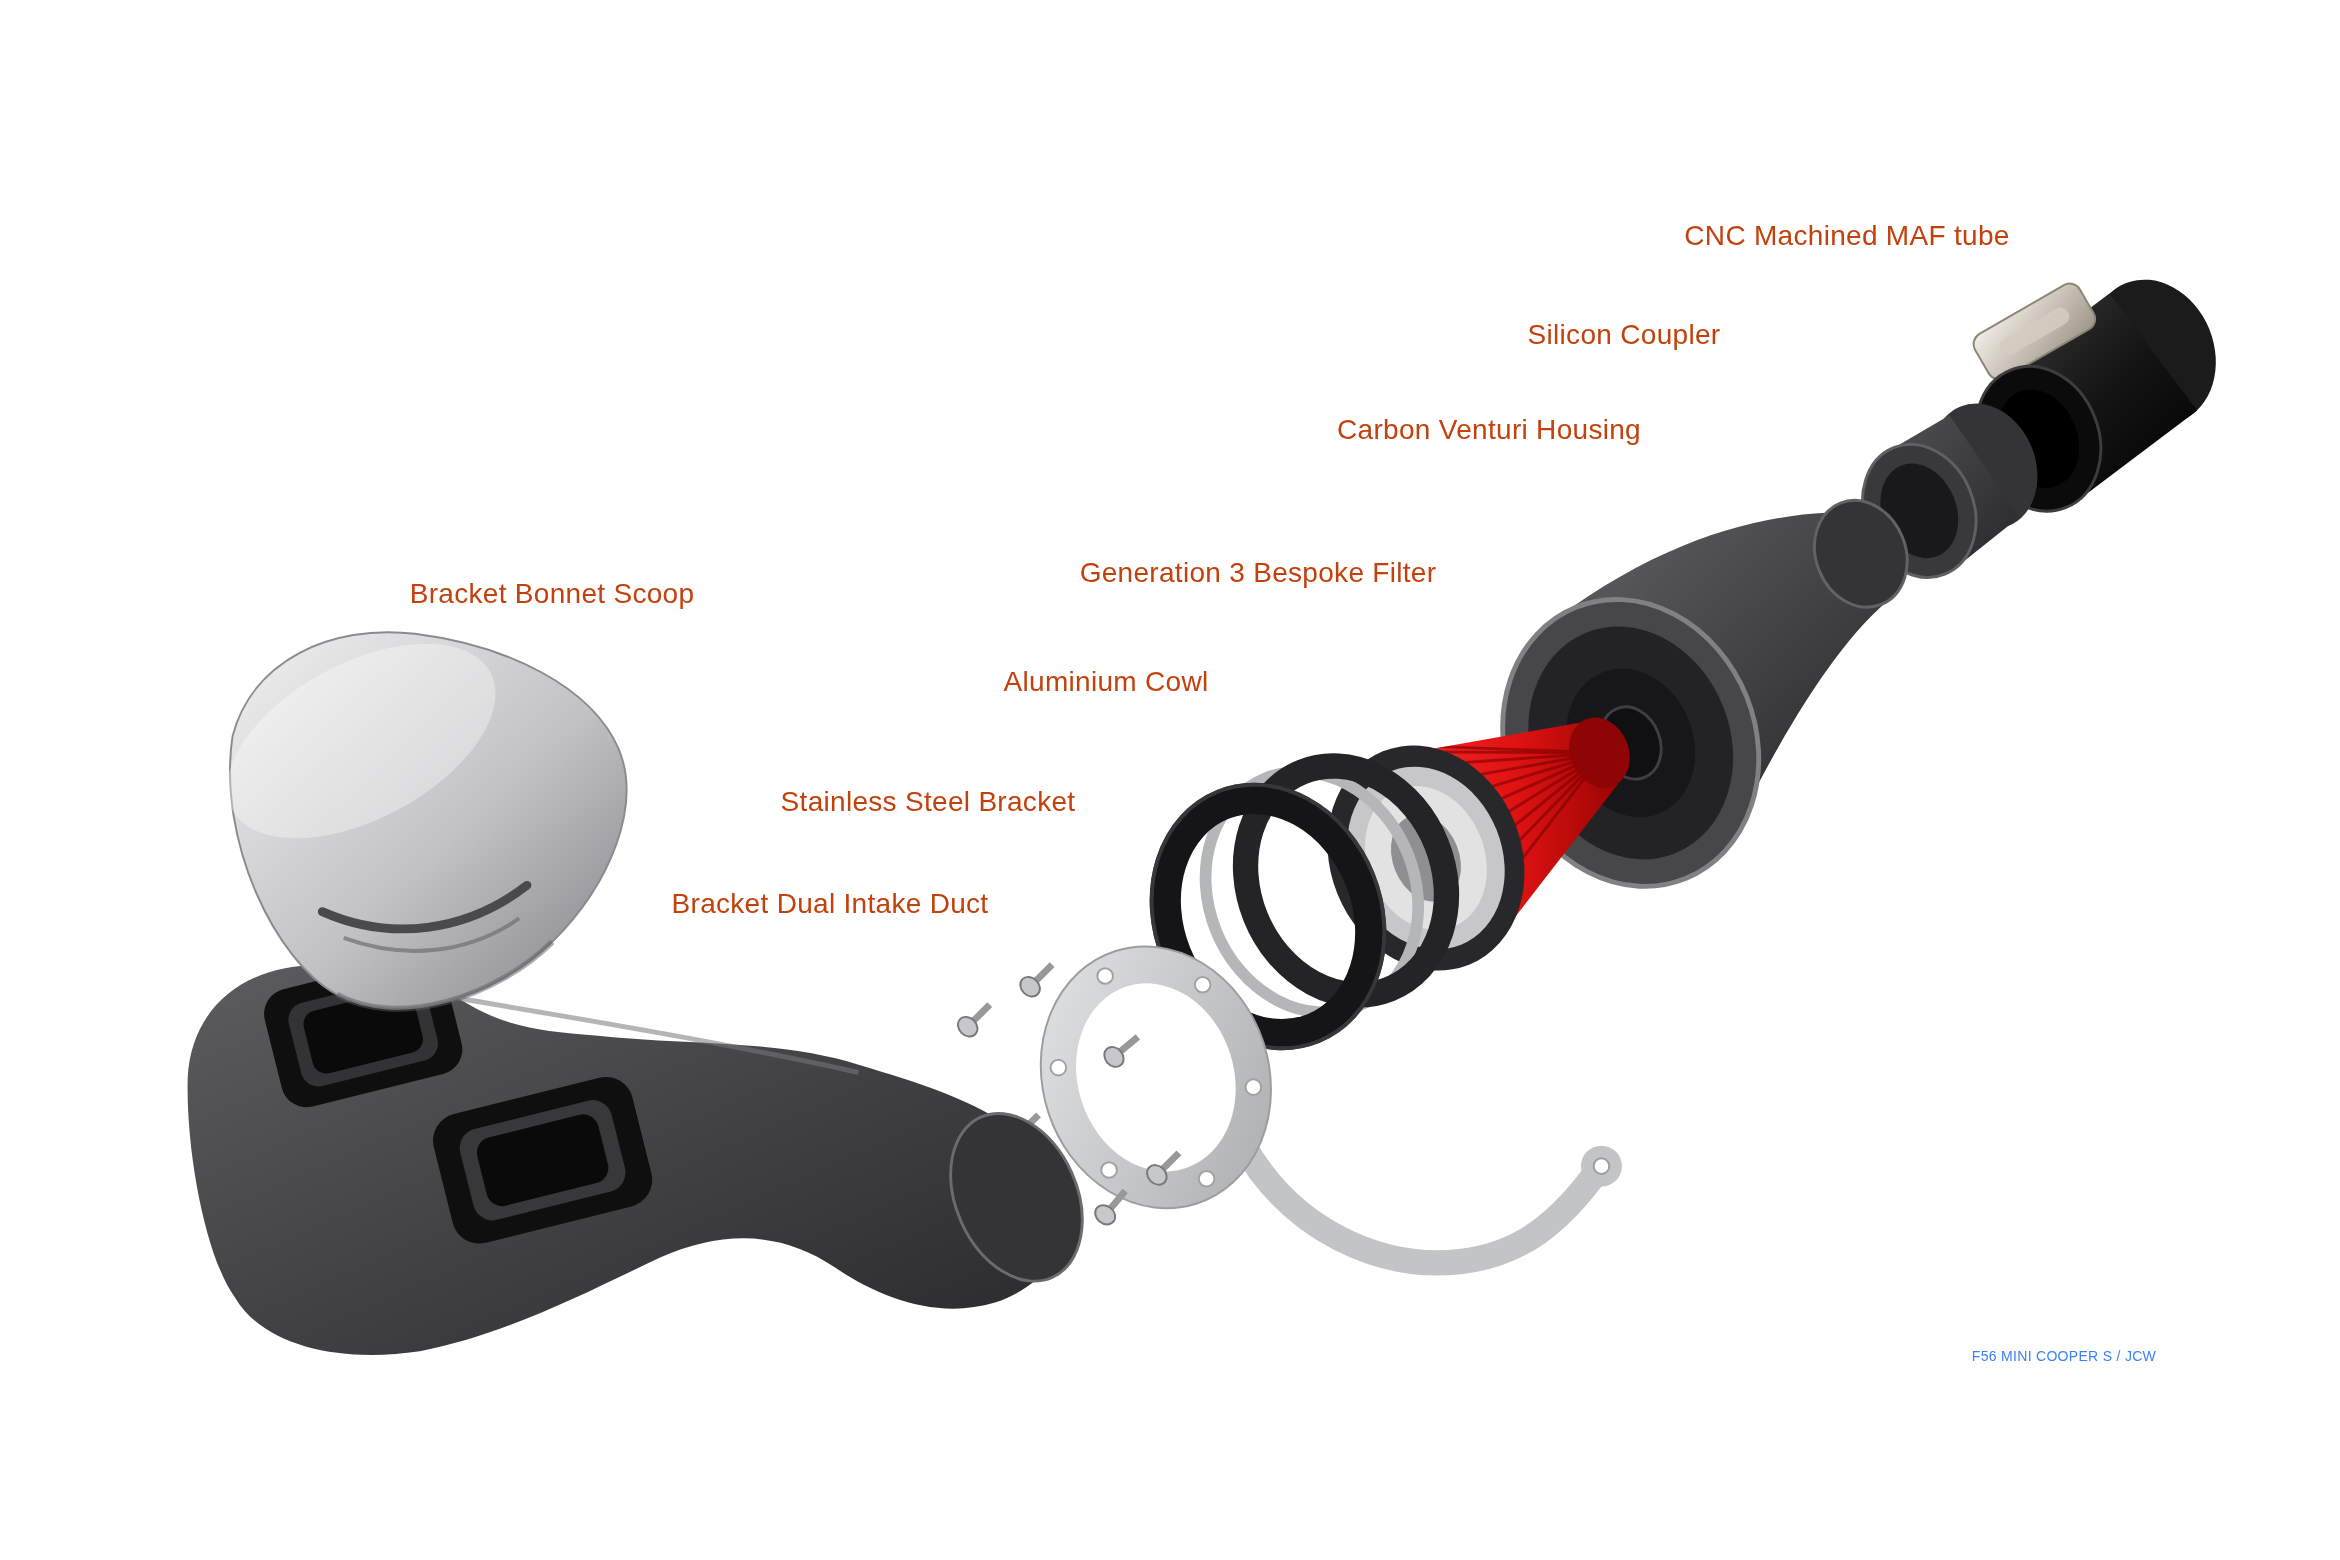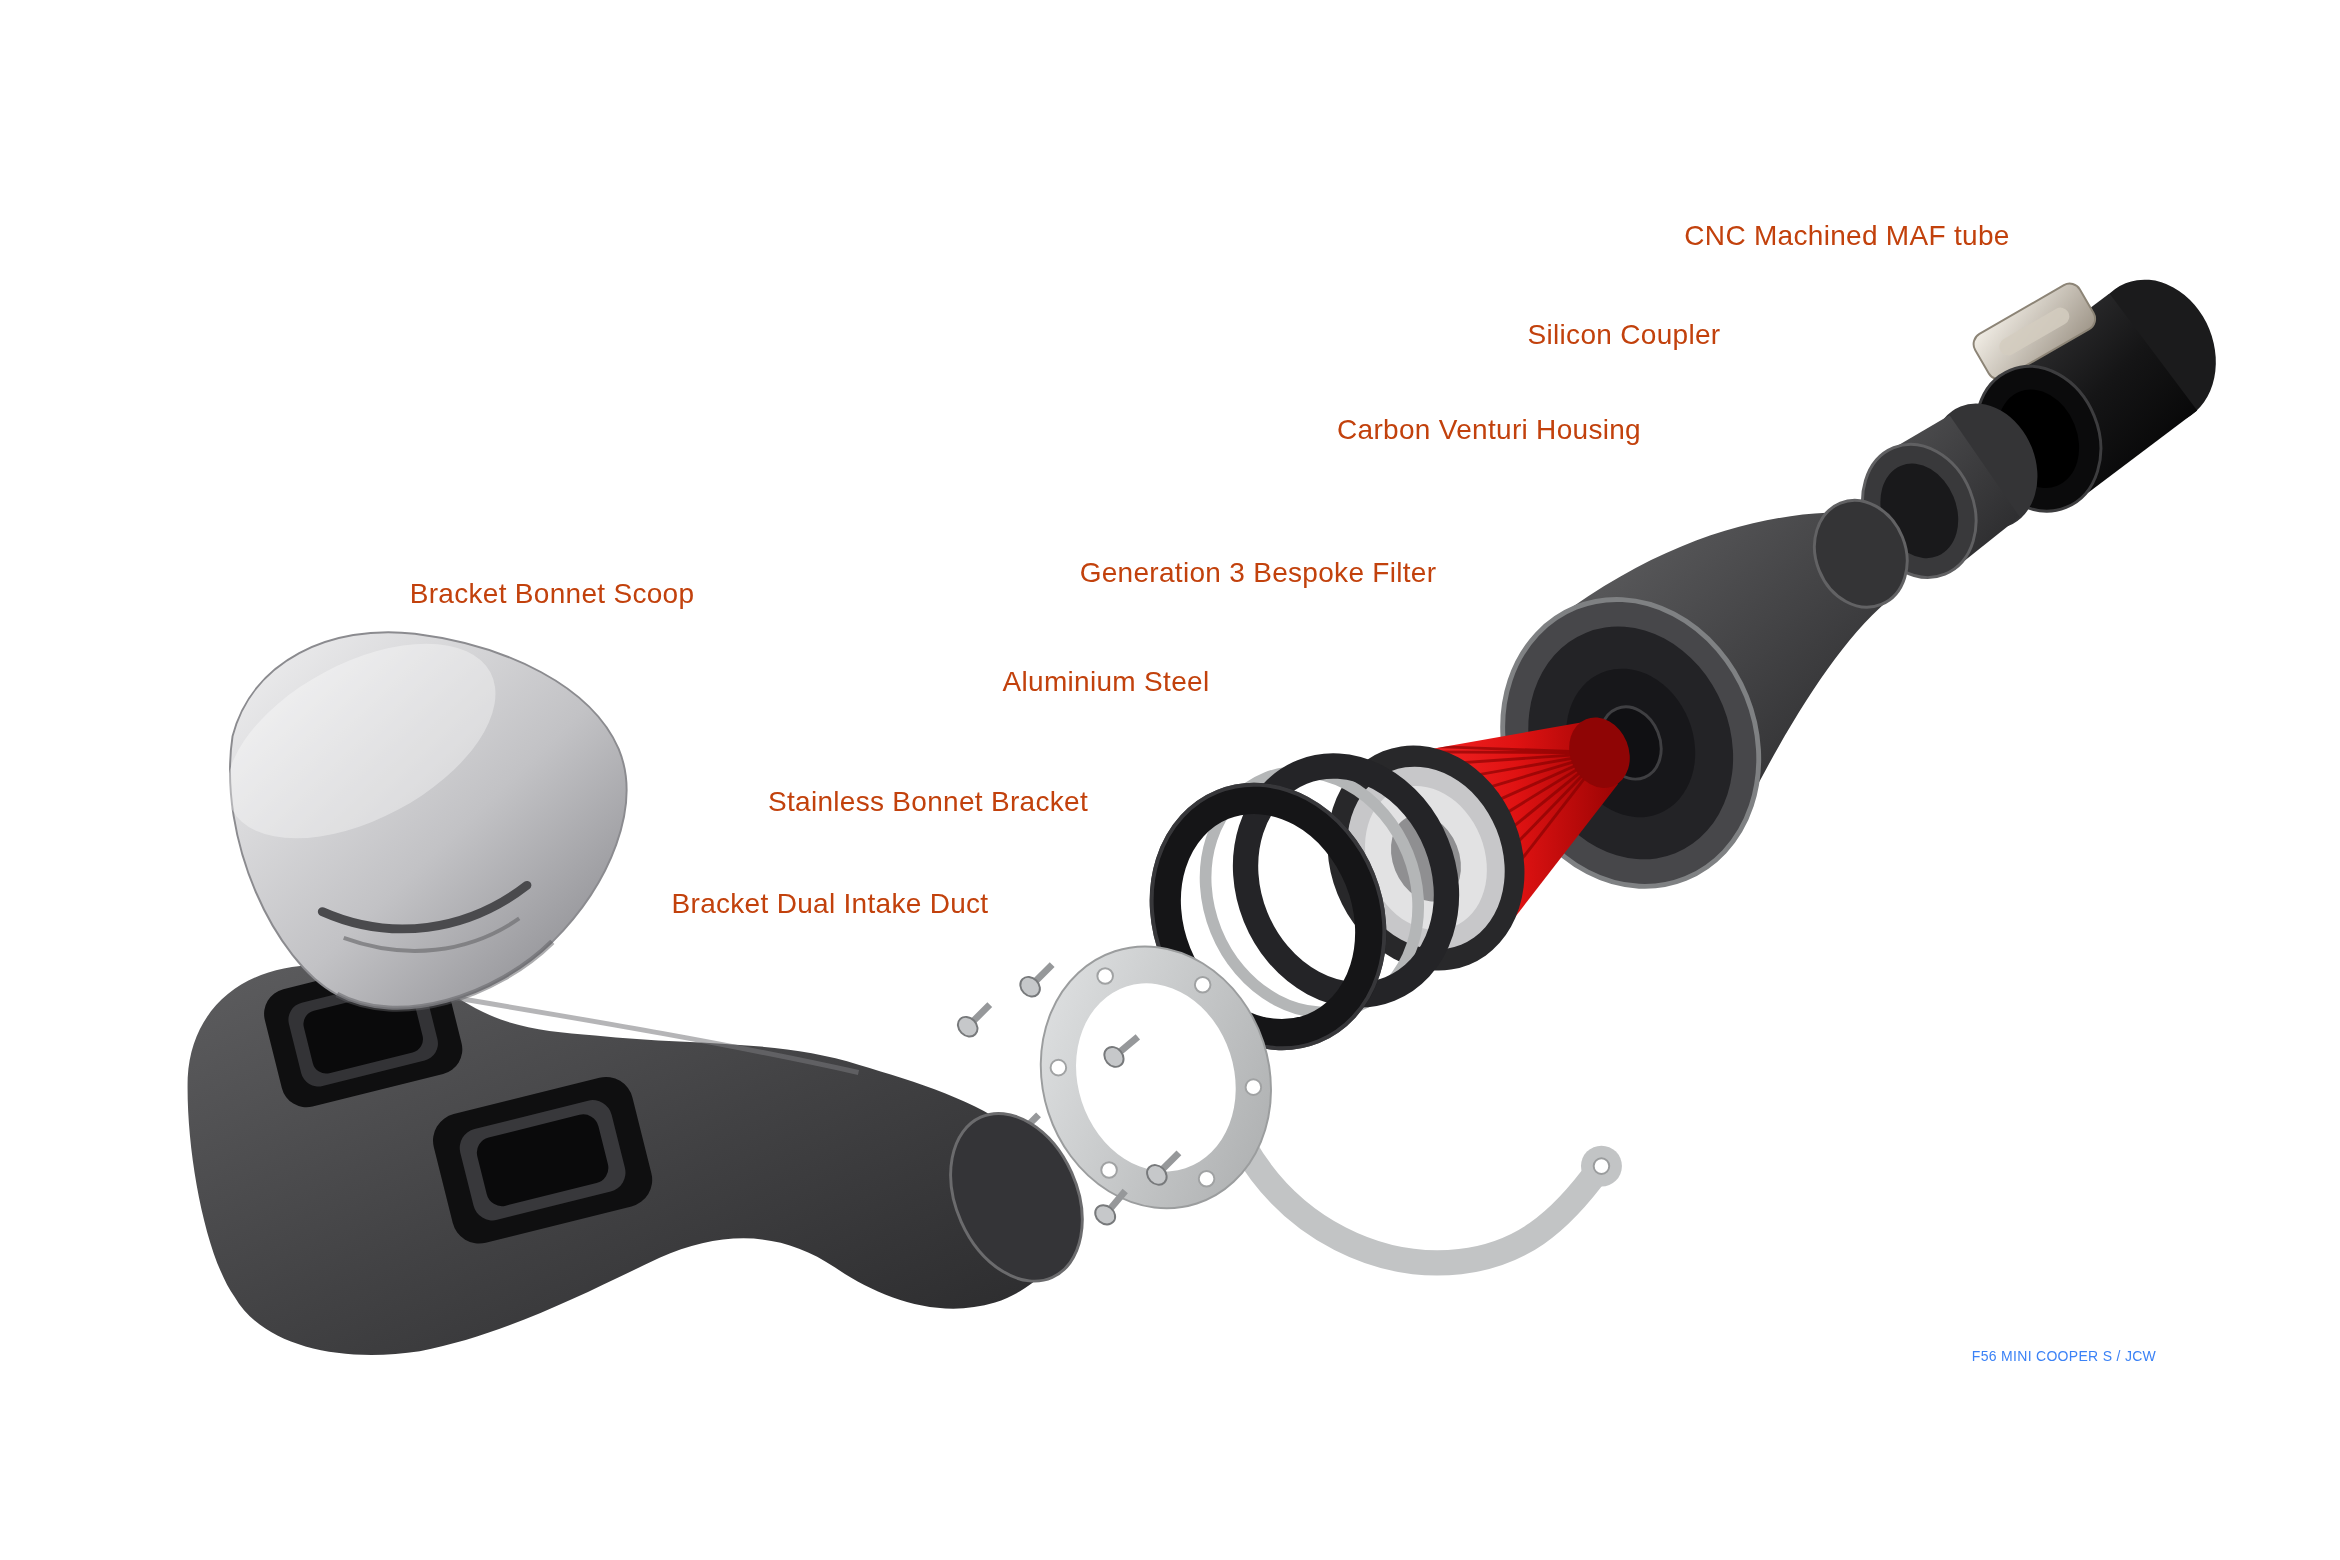--- a/index.html
+++ b/index.html
@@ -225,22 +225,22 @@
                C 282 986, 222 862, 238 755 Z" fill="url(#gScoop)" stroke="#8b8b8f" stroke-width="2"></path>
       <ellipse cx="370" cy="760" rx="150" ry="80" transform="rotate(-28 370 760)" fill="#ffffff" opacity="0.35"></ellipse>
       <path d="M 330 935 C 400 966, 478 956, 540 908" fill="none" stroke="#4a4a4d" stroke-width="9" stroke-linecap="round"></path>
       <path d="M 352 962 C 415 985, 480 978, 532 942" fill="none" stroke="#6f6f72" stroke-width="4" opacity="0.7"></path>
       <path d="M 345 1020 C 408 1055, 508 1023, 566 966" fill="none" stroke="#5c5c60" stroke-width="6" opacity="0.5"></path>
     </g>
   </svg>
 
   <div class="part-label" style="left:552px; top:594px">Bracket Bonnet Scoop</div>
   <div class="part-label" style="left:830px; top:904px">Bracket Dual Intake Duct</div>
-  <div class="part-label" style="left:928px; top:802px">Stainless Bonnet Bracket</div>
-  <div class="part-label" style="left:1106px; top:682px">Aluminium Steel</div>
+  <div class="part-label" style="left:928px; top:802px">Stainless Steel Bracket</div>
+  <div class="part-label" style="left:1106px; top:682px">Aluminium Cowl</div>
   <div class="part-label" style="left:1258px; top:573px">Generation 3 Bespoke Filter</div>
   <div class="part-label" style="left:1489px; top:430px">Carbon Venturi Housing</div>
   <div class="part-label" style="left:1624px; top:335px">Silicon Coupler</div>
   <div class="part-label" style="left:1847px; top:236px">CNC Machined MAF tube</div>
 
   <div class="caption" style="left:2064px; top:1356px">F56 MINI COOPER S / JCW</div>
 
 </div>
 
 

